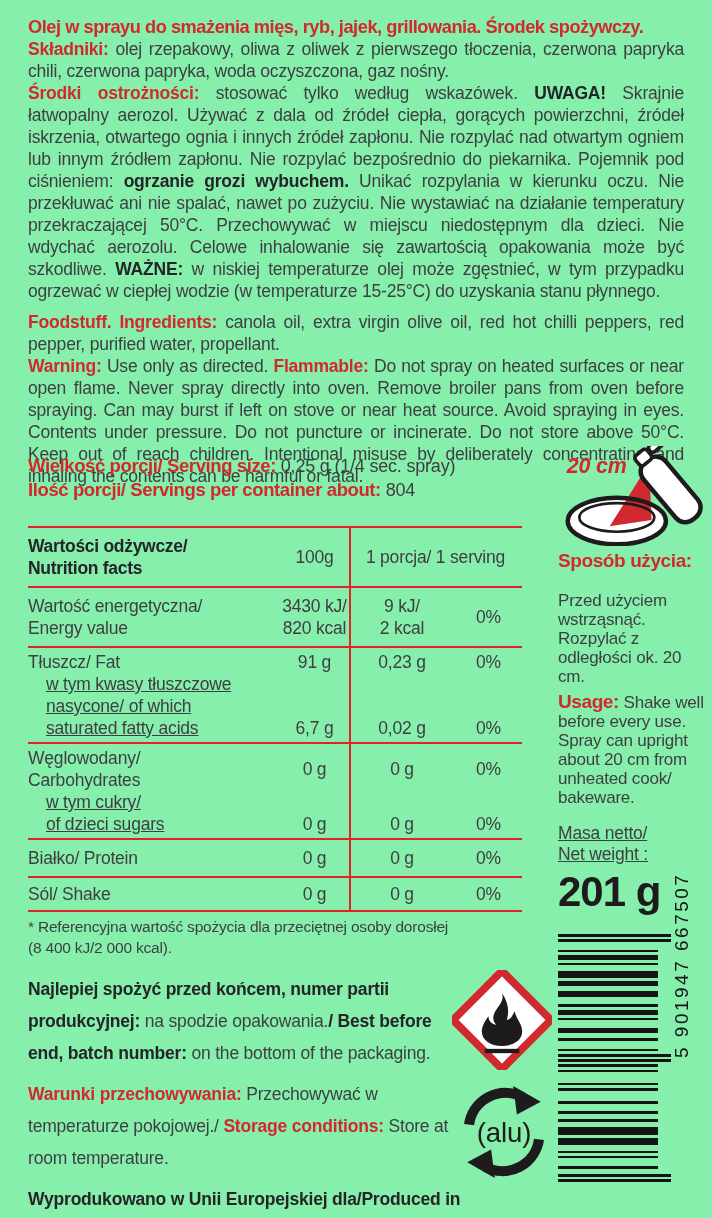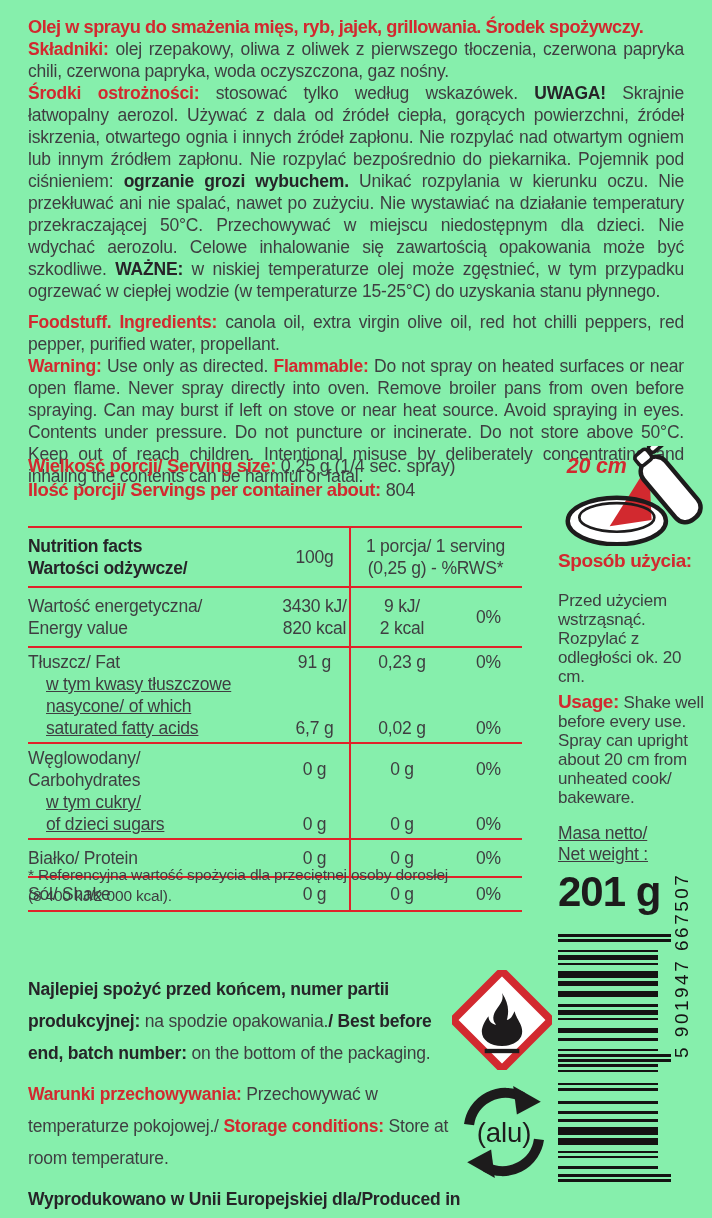--- a/index.html
+++ b/index.html
@@ -38,21 +38,21 @@
   .t-block{border-bottom:2px solid var(--line);}
   .t-block.pad-lg{padding:7px 0;}
   .t-block.pad-sm{padding:3px 0;}
   .t-block.pad-md{padding:5px 0;}
   .t-line{display:grid;grid-template-columns:252px 69px 106px 67px;align-items:center;}
   .t-line.t-bottom{align-items:end;}
   .t-cell{min-width:0;}
   .t-val,.t-pct{text-align:center;}
   .t-indent{padding-left:18px;text-decoration:underline;}
 
-  #footnote{position:absolute;left:28px;top:864px;width:500px;font-size:15.5px;line-height:21px;}
+  #footnote{position:absolute;left:28px;top:916px;width:500px;font-size:15.5px;line-height:21px;}
 
   
   #bottom-left{position:absolute;left:28px;top:973px;width:436px;font-size:17.5px;line-height:32px;}
   #bottom-left .para{margin-bottom:9px;}
 
   
   #right-col{position:absolute;left:558px;top:446px;width:150px;font-size:17px;line-height:19px;letter-spacing:-0.2px;}
   #right-col .rhead{font-weight:bold;color:var(--red);font-size:19px;line-height:21px;letter-spacing:-0.4px;}
   #usage-pl{margin-top:20px;}
   #usage-en{margin-top:5px;}
@@ -91,27 +91,26 @@
 
   <div id="serving">
     <div><span class="lbl">Wielkość porcji/ Serving size:</span> <span>0,25 g (1/4 sec. spray)</span></div>
     <div><span class="lbl">Ilość porcji/ Servings per container about:</span> <span>804</span></div>
   </div>
 
   <div id="ntable">
     <div class="vline"></div>
     <div id="ntable-header">
       <div class="hname">
+        <div>Wartości odżywcze/</div>
         <div>Nutrition facts</div>
-        <div>Wartości odżywcze/</div>
       </div>
       <div class="hc">100g</div>
       <div class="hc">
         <div>1 porcja/ 1 serving</div>
-        <div>(0,25 g) - %RWS*</div>
       </div>
     </div>
     <div id="ntable-body">
         <div class="t-block pad-lg">
           <div class="t-line">
             <div class="t-cell t-label">
               <div class="">Wartość energetyczna/</div>
               <div class="">Energy value</div>
             </div>
             <div class="t-cell t-val">

